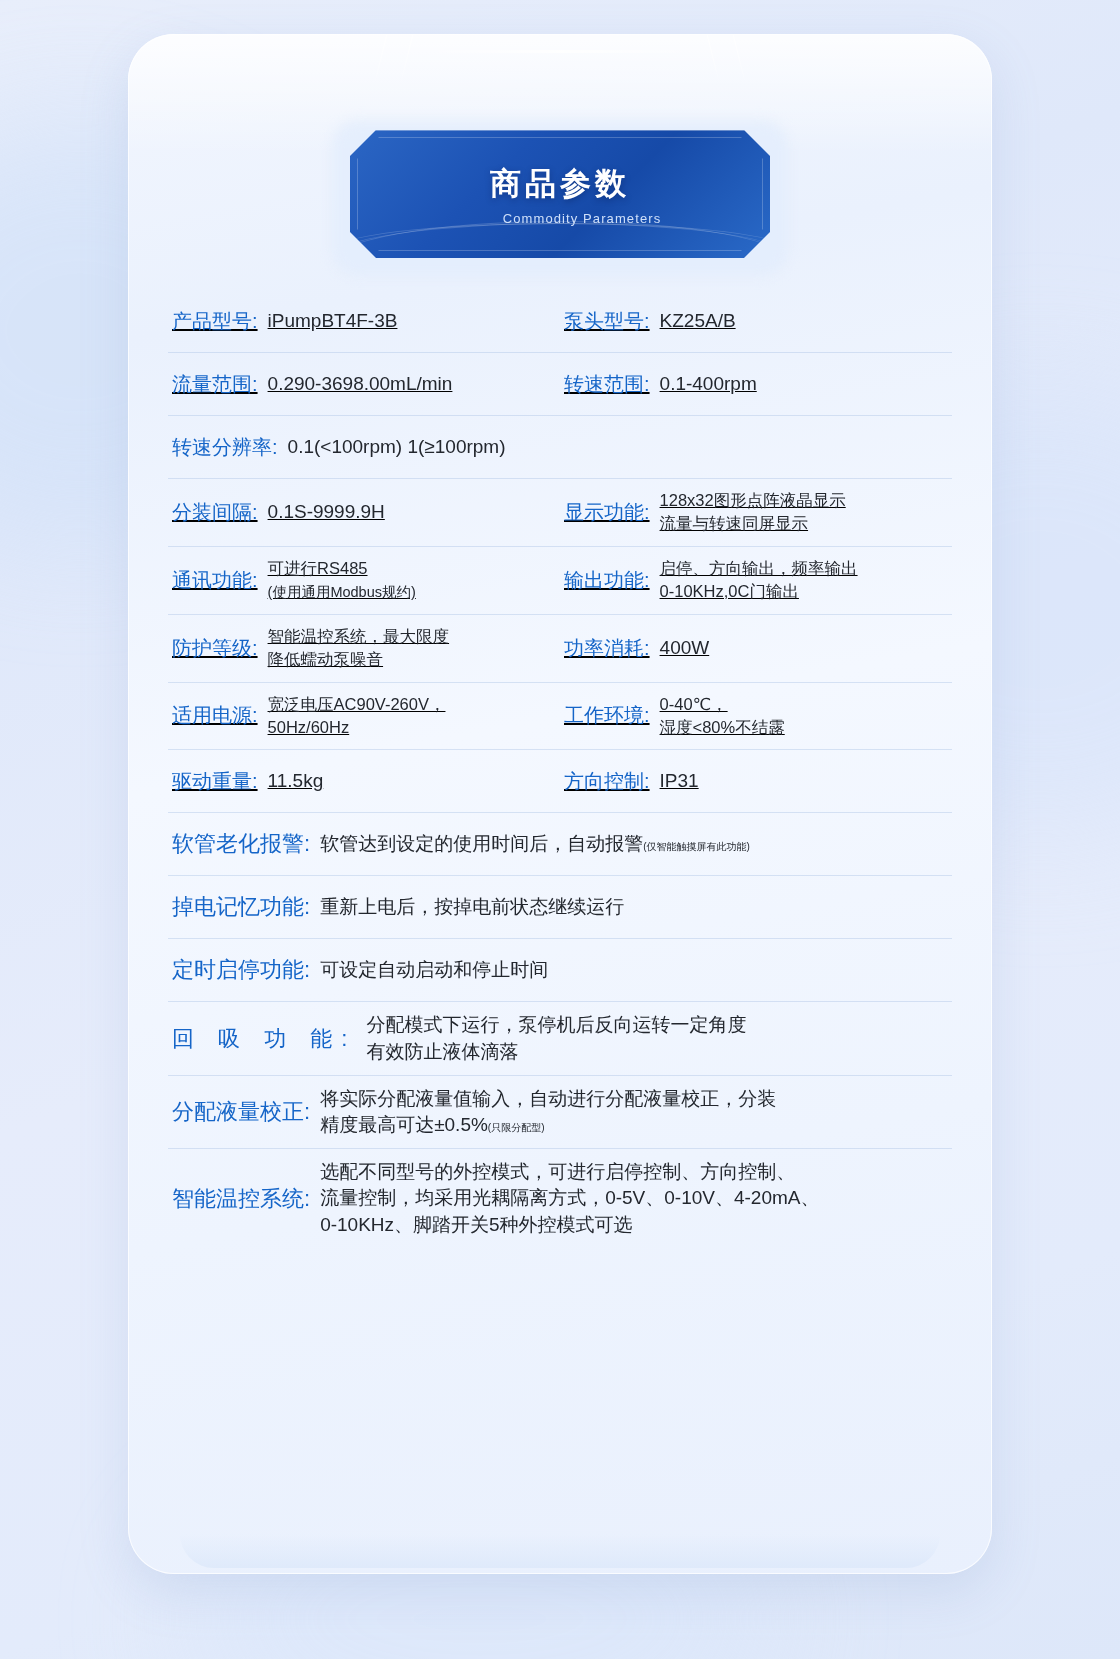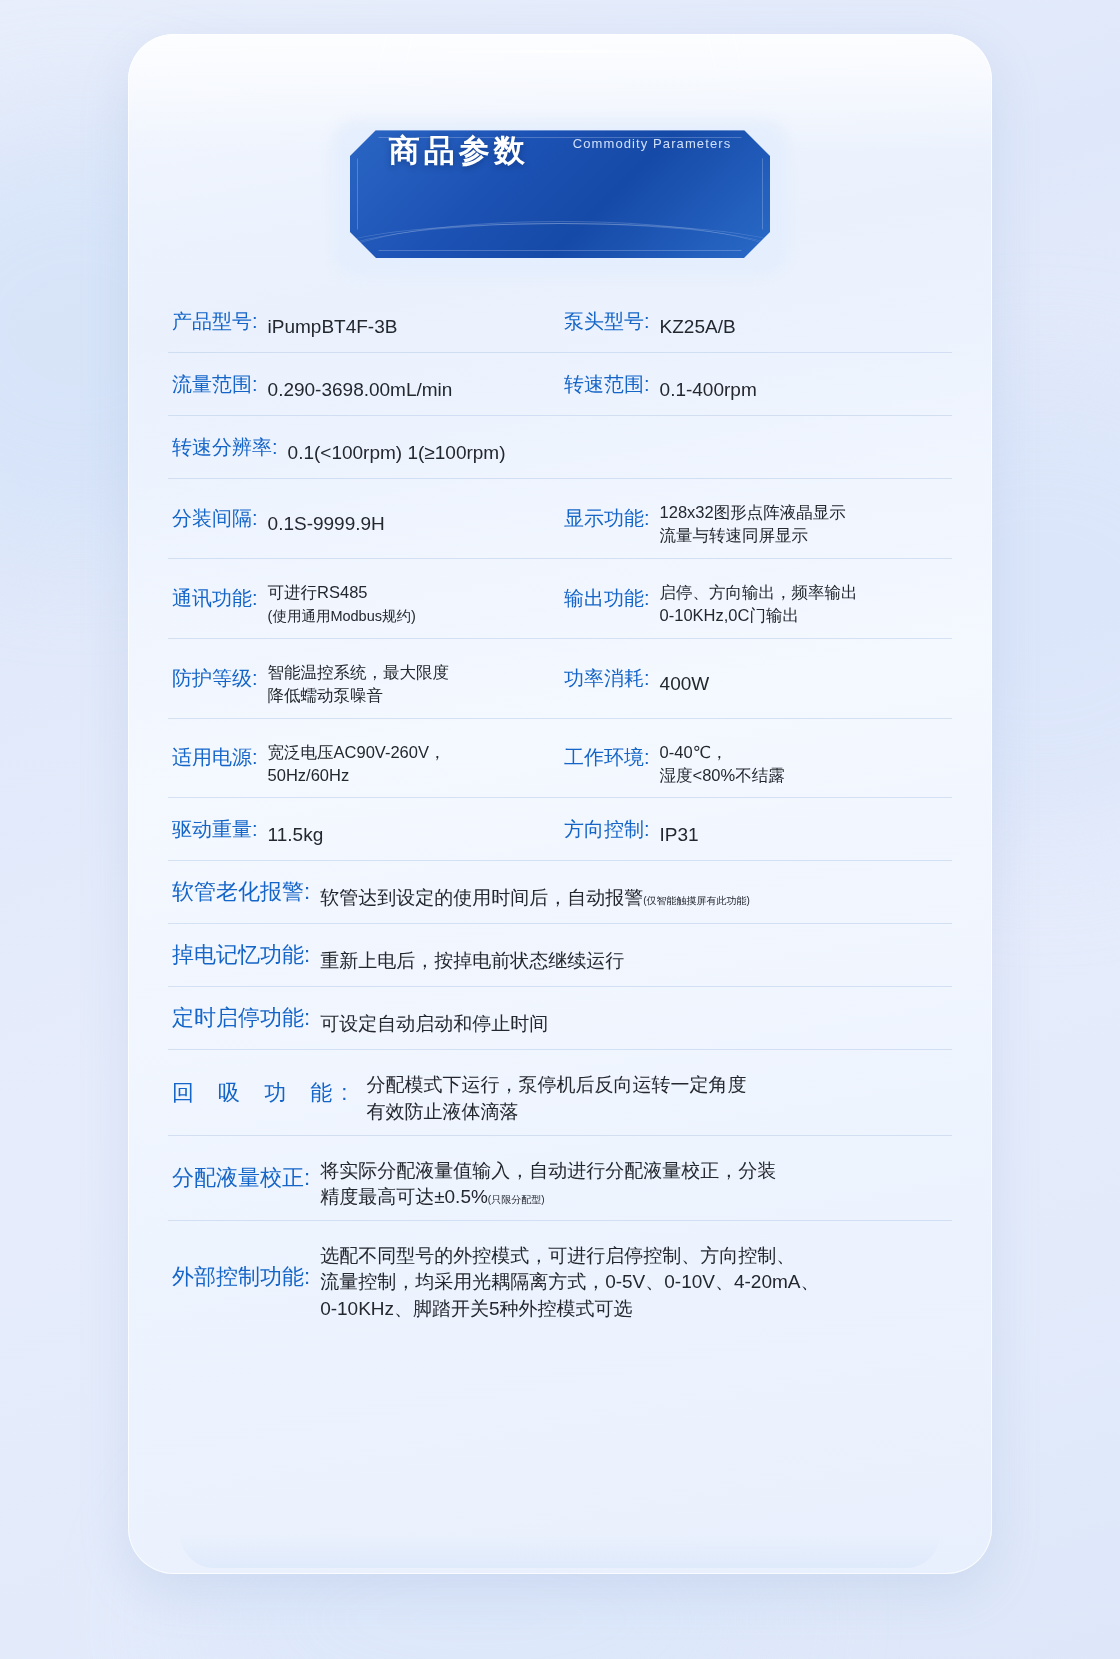--- a/index.html
+++ b/index.html
@@ -93,22 +93,22 @@
     filter: blur(6px);
   }
   .banner {
     position: absolute;
     inset: 0;
     background: linear-gradient(135deg, #2b66c4 0%, #1c52b4 35%, #164aa8 60%, #2a6ac8 100%);
     box-shadow: 0 10px 26px rgba(30, 80, 170, .35), inset 0 1px 0 rgba(255,255,255,.35);
     clip-path: polygon(26px 0, calc(100% - 26px) 0, 100% 26px, 100% calc(100% - 26px), calc(100% - 26px) 100%, 26px 100%, 0 calc(100% - 26px), 0 26px);
     overflow: hidden;
     display: flex;
-    flex-direction: row;
-    align-items: flex-start;
+    flex-direction: column;
+    align-items: center;
     justify-content: center;
   }
   .banner .wave {
     position: absolute;
     left: -5%;
     width: 110%;
     height: 70px;
     border-radius: 50%;
     border-top: 1px solid rgba(255,255,255,.18);
     border-left: 1px solid rgba(255,255,255,.10);
@@ -153,35 +153,34 @@
     min-height: 62px;
   }
   .row:last-child { border-bottom: none; }
 
   .cell {
     display: flex;
     align-items: center;
     padding: 10px 4px;
     box-sizing: border-box;
   }
-  .cell.half { width: 50%; }
+  .cell.half { width: 50%; text-decoration: underline; }
   .cell.full { width: 100%; }
 
   .lbl {
     color: #1565c8;
     font-size: 20px;
     white-space: nowrap;
     flex: 0 0 auto;
   }
   .val {
     color: #23272e;
     font-size: 19px;
     margin-left: 10px;
     line-height: 1.38;
-    margin-top: 12px;
   }
   .val.two {
     font-size: 16.5px;
     line-height: 1.42;
   }
   .val .note { font-size: 10px; }
   .val .sub { font-size: 14.5px; text-align: center; }
 
   .lbl.spaced { letter-spacing: 9px; }
 
@@ -372,21 +371,21 @@
         <span class="lbl">分配液量校正:</span>
         <span class="val">
           <span>将实际分配液量值输入，自动进行分配液量校正，分装</span><br>
           <span>精度最高可达±0.5%</span><span class="note">(只限分配型)</span>
         </span>
       </div>
     </div>
 
     <div class="row wide">
       <div class="cell full">
-        <span class="lbl">外部控制功能:</span>
+        <span class="lbl">智能温控系统:</span>
         <span class="val">
           <span>选配不同型号的外控模式，可进行启停控制、方向控制、</span><br>
           <span>流量控制，均采用光耦隔离方式，0-5V、0-10V、4-20mA、</span><br>
           <span>0-10KHz、脚踏开关5种外控模式可选</span>
         </span>
       </div>
     </div>
 
   </div>
 

